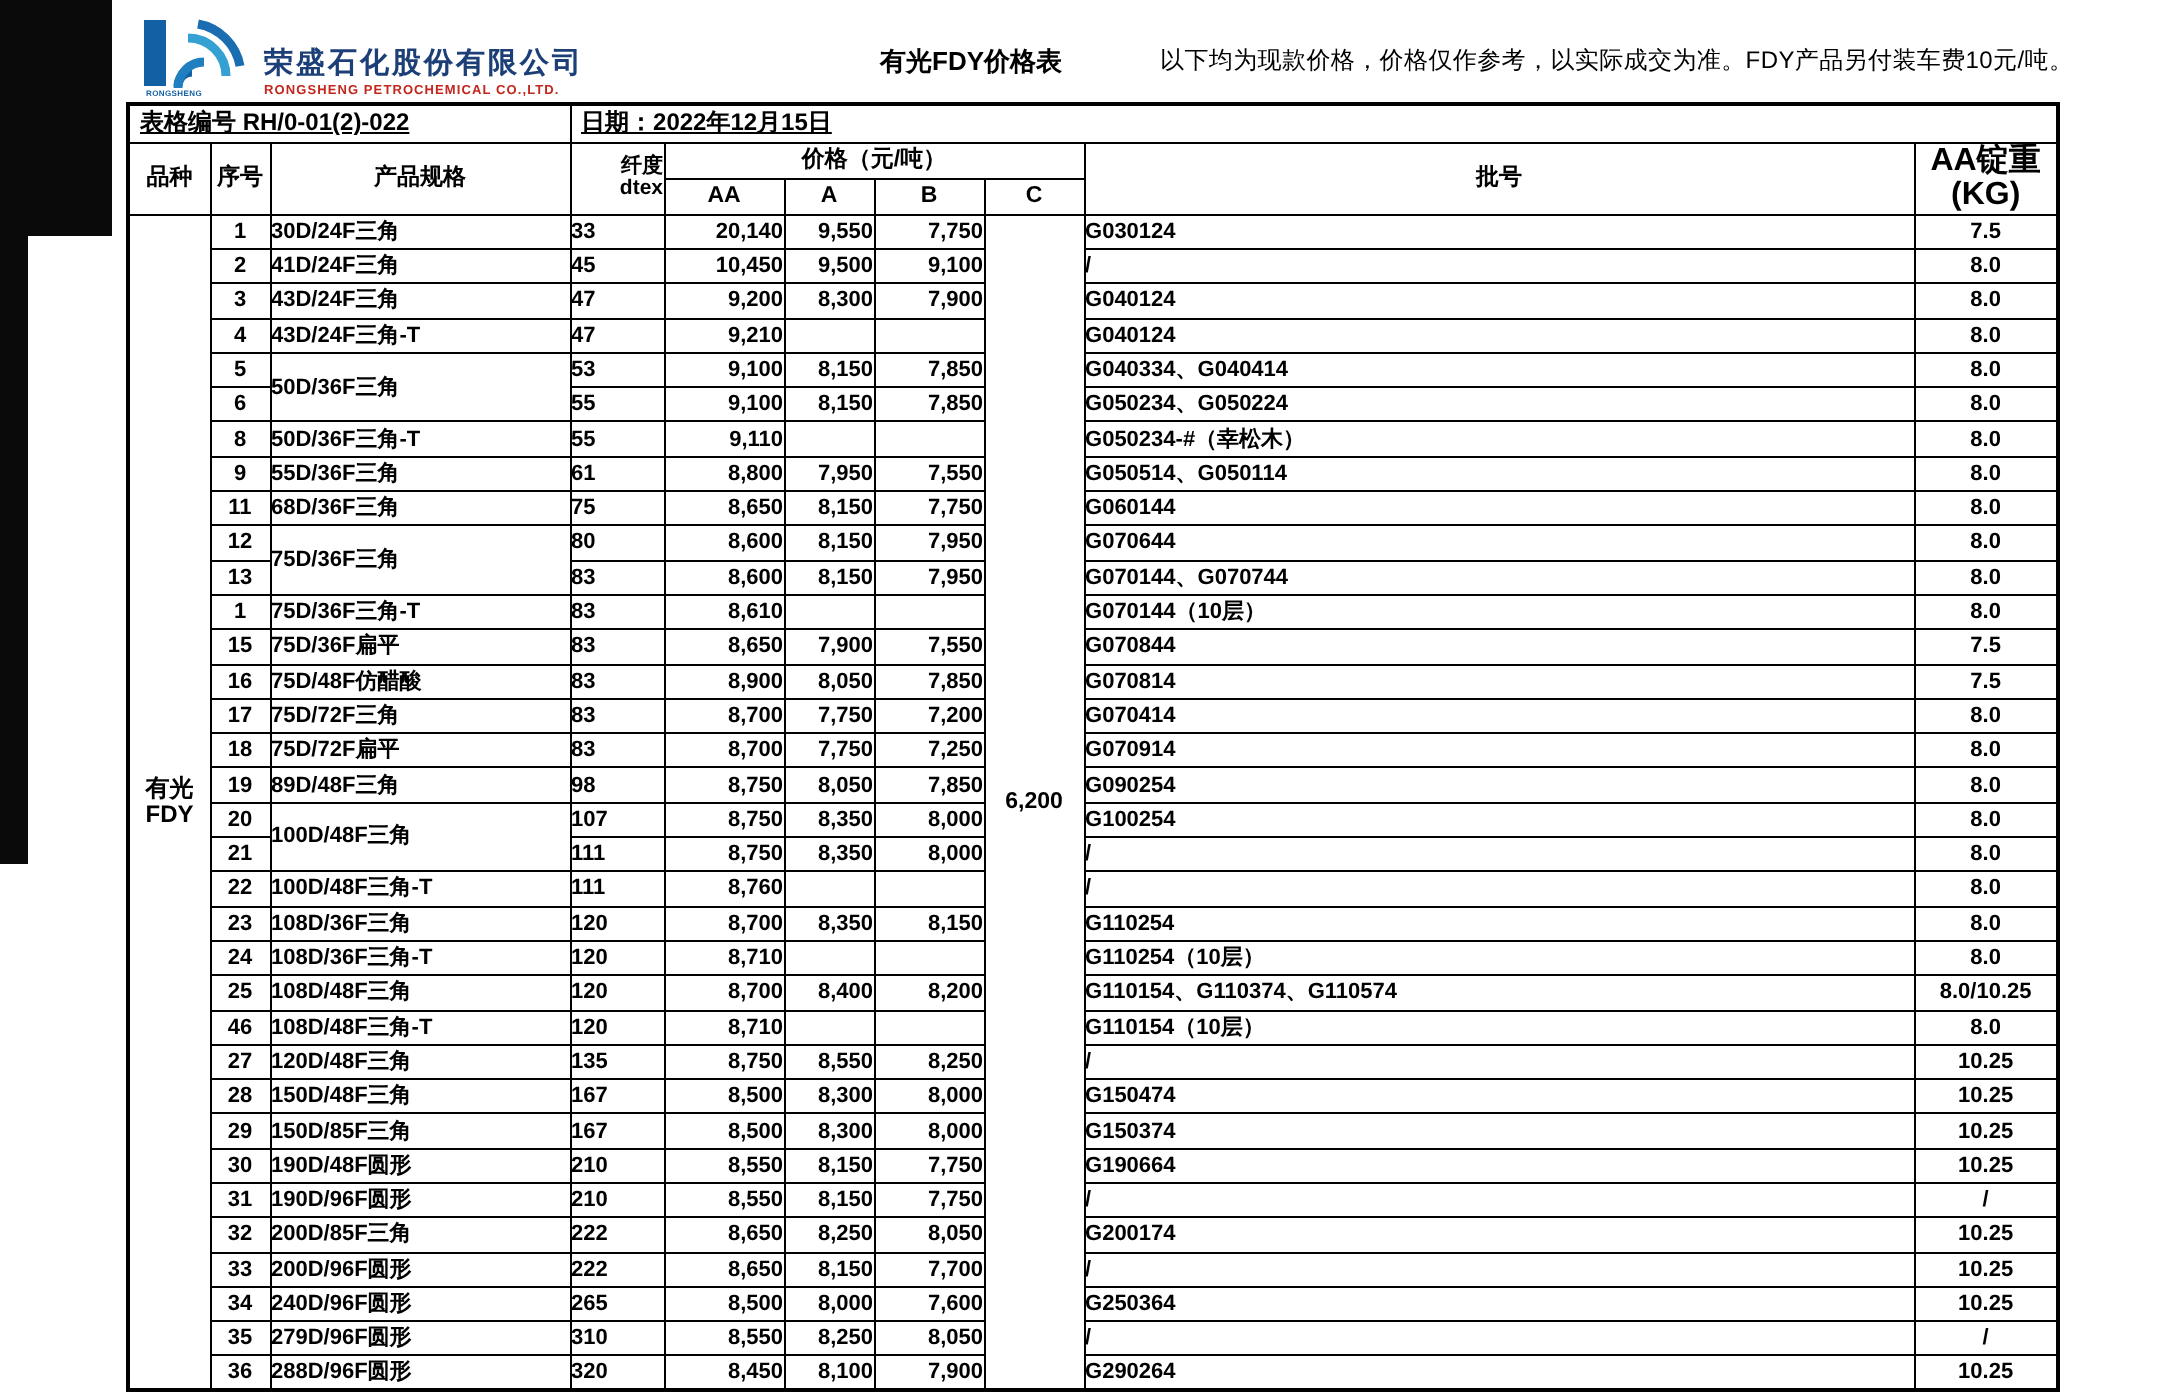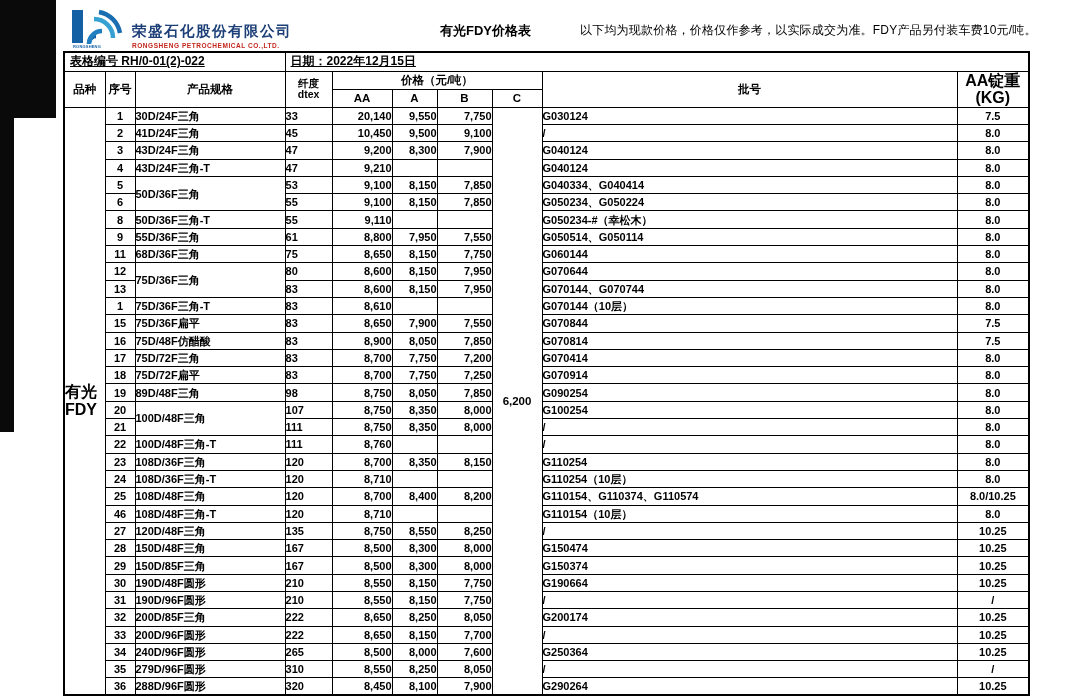--- a/index.html
+++ b/index.html
@@ -33,28 +33,28 @@
   }
   table.price td,table.price th{
     border:1px solid #000;padding:0;overflow:hidden;
     font-weight:700;line-height:1.1;vertical-align:middle;
   }
   tr.info-row{height:19px;text-decoration:underline;}
   tr.info-row td{font-size:12px;text-align:left;padding-left:5px;white-space:nowrap;}
   tr.hdr1{height:18px;}
   tr.hdr2{height:17px;}
   th{font-size:11.5px;text-align:center;}
-  th.pre{white-space:pre-line;font-size:10.5px;text-align:center;padding-left:4px;}
+  th.pre{white-space:pre-line;font-size:10.5px;text-align:right;padding-left:4px;}
   th.wt-h{white-space:pre-line;font-size:16px;text-align:center;}
   tbody tr{height:17.3px;}
   td.c-center{font-size:11px;text-align:center;}
   td.c-left{font-size:11px;text-align:left;padding-left:4px;white-space:nowrap;}
   td.c-dtex{font-size:11px;text-align:left;padding-left:5px;}
   td.c-num{font-size:11px;text-align:right;padding-right:7px;white-space:nowrap;}
-  td.c-variety{font-size:16px;white-space:pre-line;line-height:1.3;}
+  td.c-variety{font-size:12px;text-align:center;white-space:pre-line;line-height:1.3;}
   td.c-grade-c{font-size:11.5px;text-align:center;}
 </style>
 </head>
 <body>
 
 <div class="scan-artifact"></div>
 
 <div class="logo">
   <div class="logo-mark">
     <div class="logo-bar"></div>

